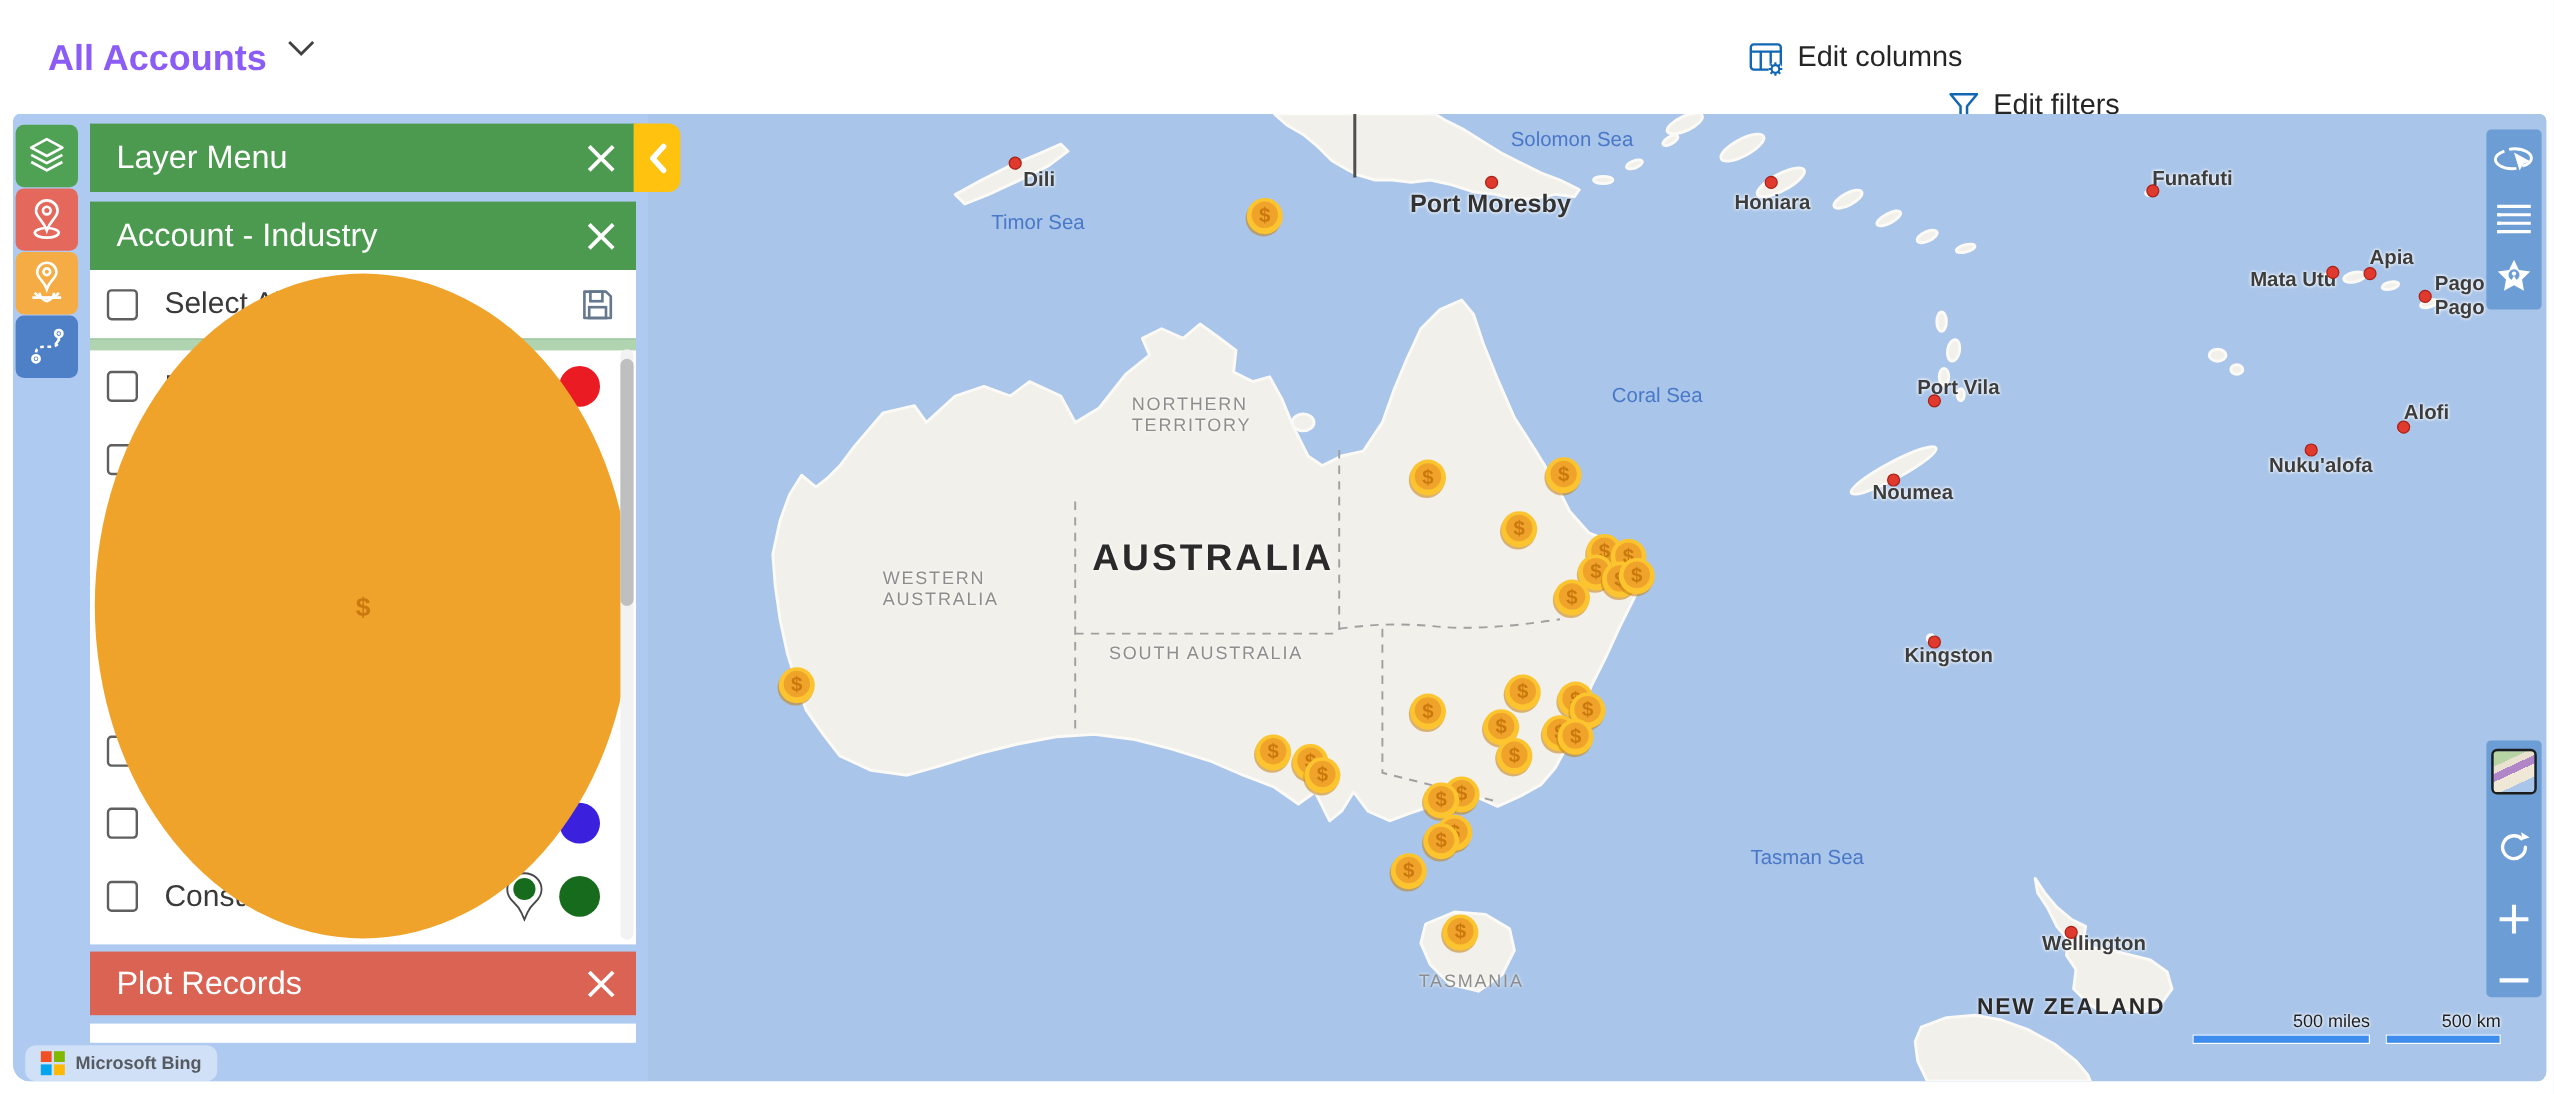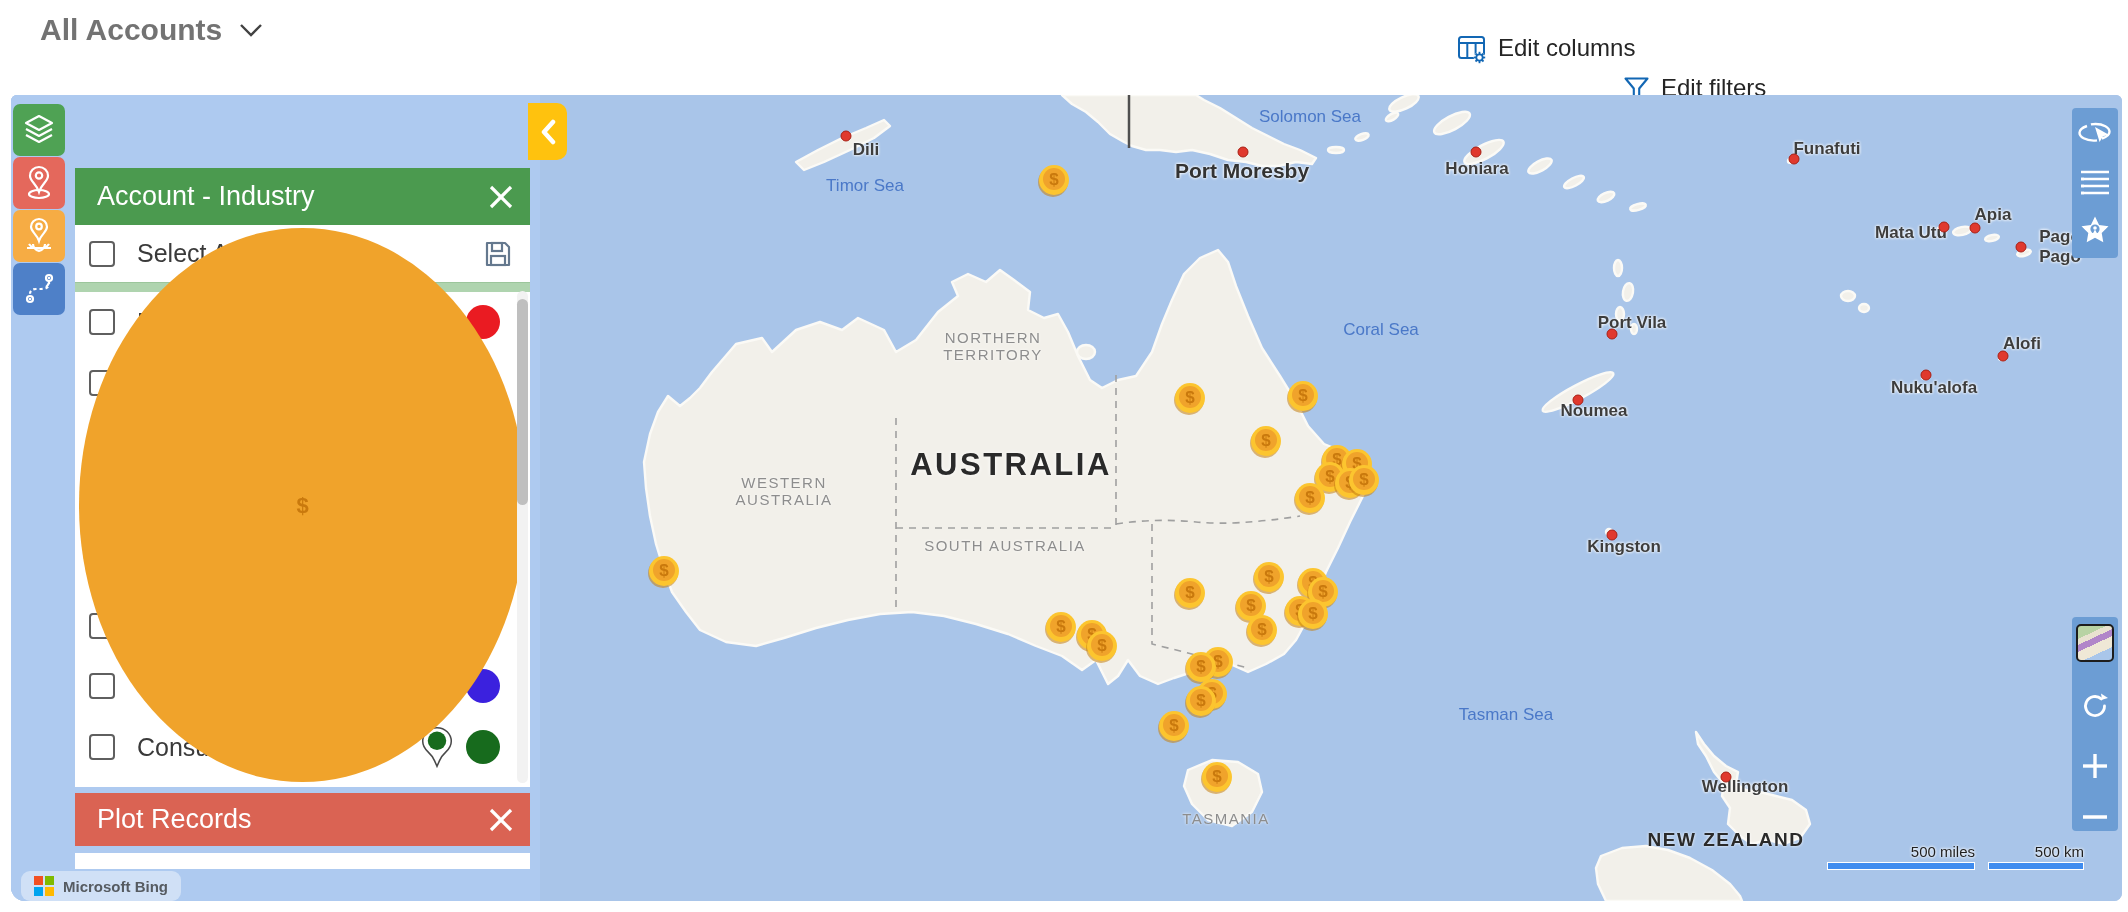--- a/index.html
+++ b/index.html
@@ -1,37 +1,37 @@
 <!DOCTYPE html>
 <html><head>
 <meta charset="utf-8">
 <style>
   html,body{margin:0;padding:0;background:#fff;}
   .page{position:relative;width:2128px;height:912px;background:#fff;overflow:hidden;
         font-family:"Liberation Sans",sans-serif;}
 
   
   .topbar{position:absolute;left:0;top:0;width:2128px;height:95px;background:#fff;}
-  .viewsel{position:absolute;left:40px;top:13px;display:flex;align-items:center;gap:16px;
-           font-size:30px;font-weight:700;color:#737373;cursor:pointer;}
+  .viewsel{position:absolute;left:40px;top:32px;display:flex;align-items:flex-start;gap:16px;
+           font-size:30px;font-weight:700;color:#8b5cf6;cursor:pointer;}
   .cmd{position:absolute;top:28px;height:40px;display:flex;align-items:center;gap:11px;
        font-size:24px;color:#252525;background:none;border:none;font-family:inherit;cursor:pointer;}
   #cmd-cols{left:1450px;} #cmd-filters{left:1617px;margin-top:40px;}
   .searchbox{position:absolute;left:1780px;top:22px;width:290px;height:50px;border:1px solid #8f8f8f;
              border-radius:3px;display:flex;align-items:center;gap:10px;padding:0 12px;box-sizing:border-box;background:#fff;}
   .searchbox input{border:0;outline:0;font-size:23px;color:#333;width:100%;font-family:inherit;background:transparent;}
   .searchbox input::placeholder{color:#6f6f6f;}
 
   
   .map-area{position:absolute;left:11px;top:95px;width:2111px;height:806px;background:#A9C5E9;
             border-radius:6px 6px 8px 14px;overflow:hidden;}
   .map-svg{position:absolute;left:0;top:0;}
   .lyr{position:absolute;left:0;top:0;width:100%;height:100%;}
 
-  .map-label{position:absolute;transform:translate(-50%,-50%);white-space:pre-line;text-align:center;pointer-events:none;}
+  .map-label{position:absolute;transform:translate(-50%,-50%);white-space:pre-line;text-align:left;pointer-events:none;}
   .ml-sea{font-size:17px;color:#4A78C8;}
   .ml-city{font-size:17px;color:#3D3D3D;font-weight:600;text-shadow:0 0 3px #fff,0 0 3px #fff;}
   .ml-city-lg{font-size:21px;color:#333;font-weight:700;text-shadow:0 0 3px #fff,0 0 3px #fff;}
   .ml-region{font-size:15px;color:#8D8D8D;letter-spacing:1.5px;text-shadow:0 0 3px #fff;}
   .ml-country{font-size:31px;color:#2A2A2A;font-weight:700;letter-spacing:2.5px;text-shadow:0 0 4px #fff;}
   .ml-country-sm{font-size:19px;color:#2A2A2A;font-weight:700;letter-spacing:1.5px;text-shadow:0 0 3px #fff;}
   .city-dot{position:absolute;width:9px;height:9px;border-radius:50%;background:#E0392E;border:1px solid #a82015;
             transform:translate(-50%,-50%);}
 
   .coin{position:absolute;width:30px;height:30px;border-radius:50%;background:#FCC52F;transform:translate(-50%,-50%);
@@ -385,20 +385,29 @@
               <path d="M29 11v3c0 4-4 5-8 5h-5c-4 0-6 2-6 5" stroke-dasharray="3 3"></path>
               <circle cx="10" cy="29" r="3"></circle>
               <path d="M29 13c-1.5 2.8-3 4-3 4"></path>
             </g>
             <circle cx="29" cy="8" r="1.2" fill="#fff"></circle>
             <circle cx="10" cy="29" r="1.2" fill="#fff"></circle>
           </svg>
         </span>
       </div>
 
+    <div class="panel-header" style="top:8px;">
+      <span>Layer Menu</span>
+      <span class="xbtn">
+        <svg width="28" height="28" viewBox="0 0 28 28">
+          <line x1="4" y1="4" x2="24" y2="24" stroke="#fff" stroke-width="3.2"></line>
+          <line x1="24" y1="4" x2="4" y2="24" stroke="#fff" stroke-width="3.2"></line>
+        </svg>
+      </span>
+    </div>
     <div class="collapse-tab">
       <svg width="18" height="26" viewBox="0 0 18 26">
         <polyline points="14,3 5,13 14,23" fill="none" stroke="#fff" stroke-width="4.5" stroke-linecap="round" stroke-linejoin="round"></polyline>
       </svg>
     </div>
 
     <div class="panel-header" style="top:73px;text-align:right;">
       <span>Account - Industry</span>
       <span class="xbtn">
         <svg width="28" height="28" viewBox="0 0 28 28">

